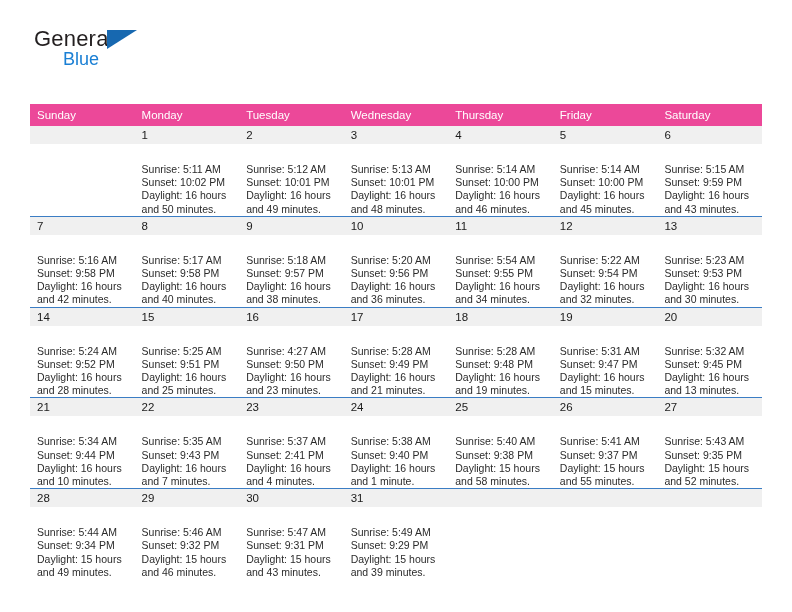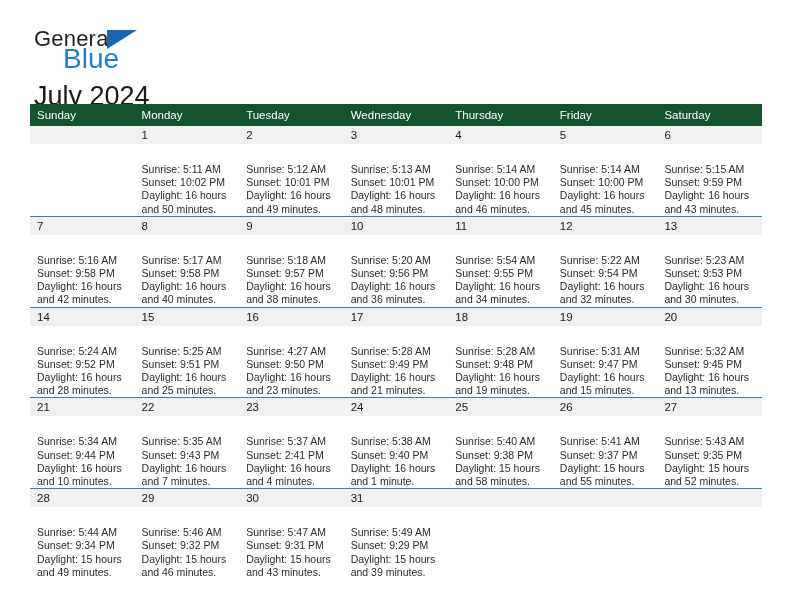--- a/index.html
+++ b/index.html
@@ -36,21 +36,21 @@
     height: 50px;
   }
   .logo-general {
     font-size: 22px;
     color: #231f20;
     letter-spacing: 0.2px;
     line-height: 22px;
     display: block;
   }
   .logo-blue {
-    font-size: 28px;
+    font-size: 18px;
     color: #1a7fd4;
     line-height: 22px;
     display: block;
     margin-left: 29px;
     margin-top: -2px;
   }
   .logo-tri {
     position: absolute;
     left: 73px;
     top: 2px;
@@ -84,21 +84,21 @@
     left: 30px;
     top: 104px;
     width: 732px;
   }
   table.cal {
     border-collapse: collapse;
     table-layout: fixed;
     width: 732px;
   }
   table.cal th {
-    background: #14532d;
+    background: #ec4899;
     color: #ffffff;
     font-weight: normal;
     font-size: 11.5px;
     text-align: left;
     padding: 5px 0 5px 7px;
     height: 11px;
     border: none;
   }
   table.cal td {
     vertical-align: top;
@@ -136,21 +136,20 @@
 
   <div class="top">
 
     <div class="logo">
       <span class="logo-general">General</span>
       <span class="logo-tri"></span>
       <span class="logo-blue">Blue</span>
     </div>
 
     <div class="titles">
-      <h1 class="cal-title">July 2024</h1>
     </div>
 
   </div>
 
   <div class="calendar">
     <table class="cal">
       <thead>
         <tr>
           <th>Sunday</th>
           <th>Monday</th>

